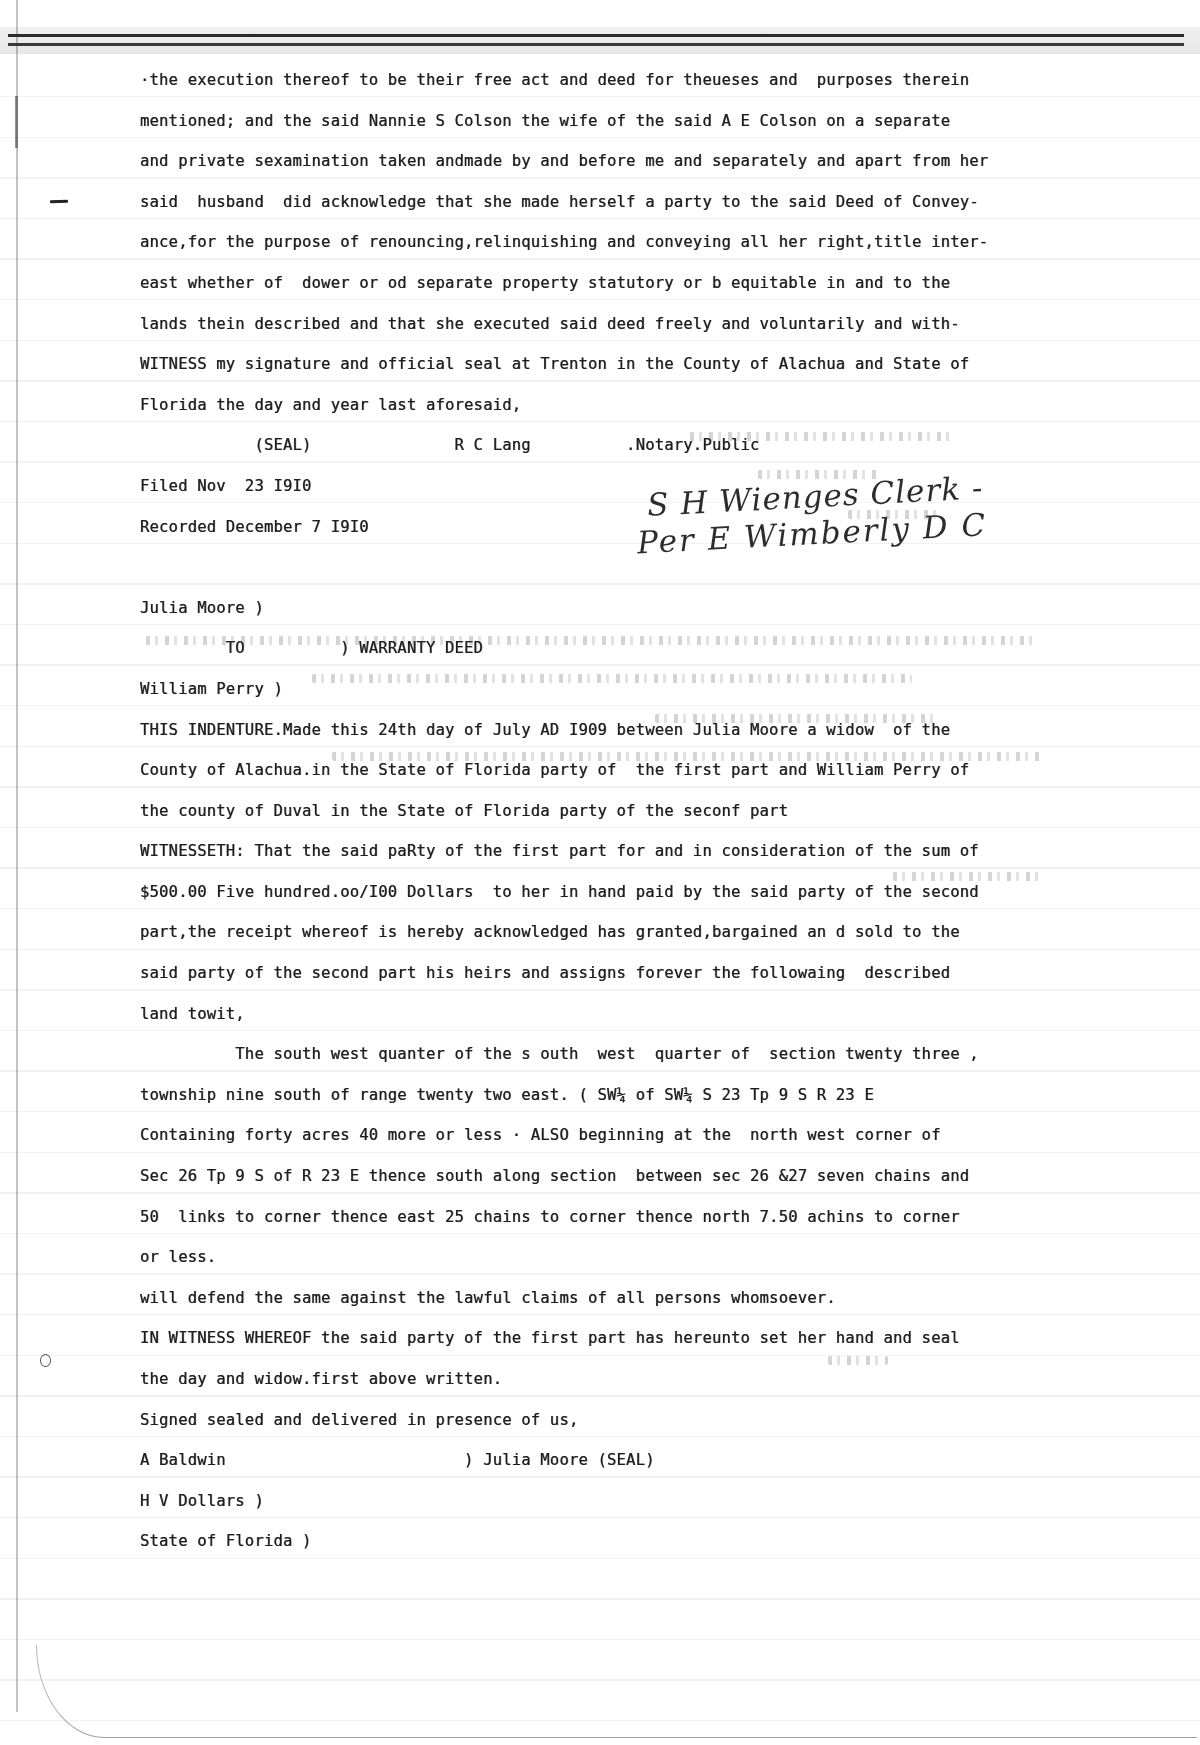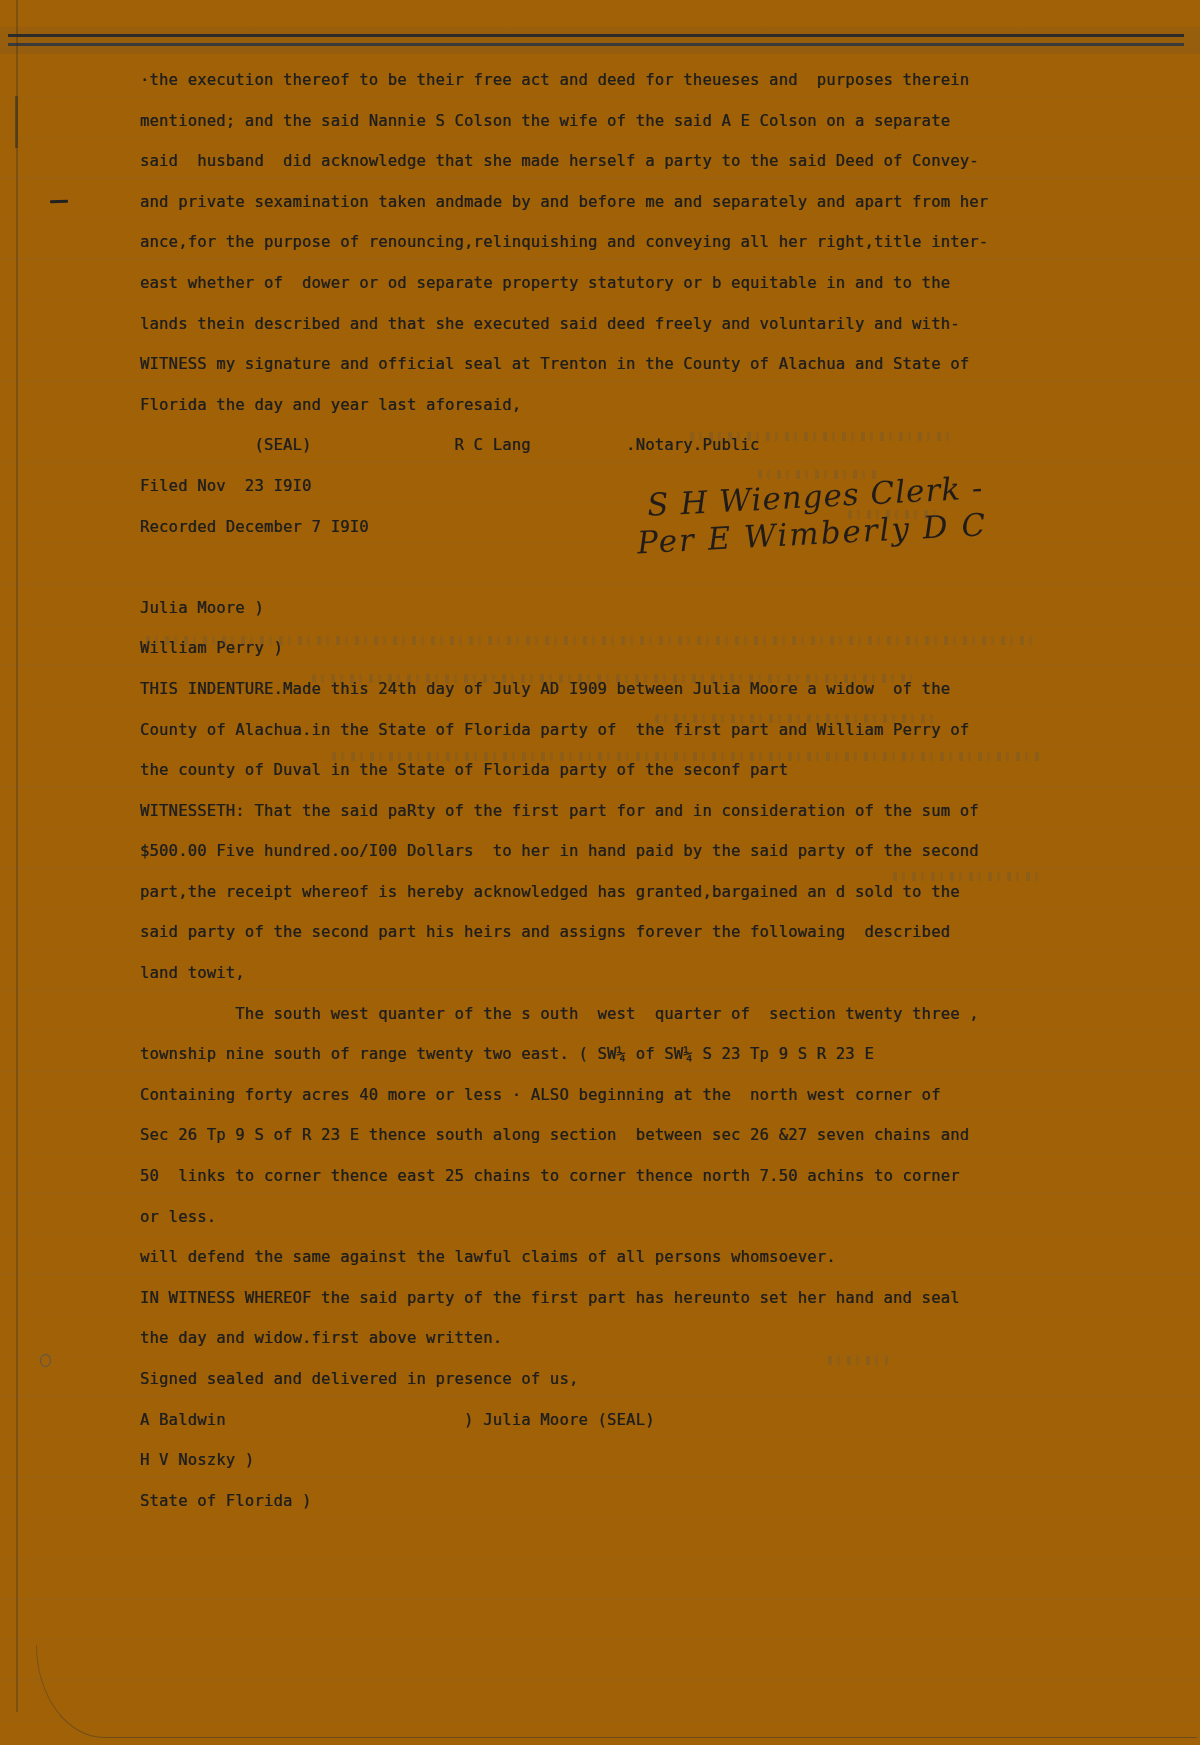--- a/index.html
+++ b/index.html
@@ -1,20 +1,20 @@
 <!DOCTYPE html>
 <html><head>
 <meta charset="utf-8">
 <style>
   html,body { margin:0; padding:0; background:#e9e9e6; }
   .page {
     position:relative;
     width:1200px;
     height:1745px;
-    background:#a16207;
+    background:#ffffff;
     overflow:hidden;
     font-family:"DejaVu Sans Mono", monospace;
   }
   
   .ruled {
     position:absolute; left:0; right:0; top:60px; bottom:10px;
     background: repeating-linear-gradient(
       to bottom,
       transparent 0 36px,
       rgba(90,90,100,0.08) 36px 37.5px,
@@ -85,53 +85,54 @@
   <div class="left-edge"></div>
   <div class="left-edge-dark"></div>
   <div class="bottom-edge"></div>
 
   <div class="margin-dash"></div>
   <div class="margin-circle"></div>
 
   <div class="doc" id="doc-lines">
       <div class="tw-line">·the execution thereof to be their free act and deed for theueses and  purposes therein</div>
       <div class="tw-line">mentioned; and the said Nannie S Colson the wife of the said A E Colson on a separate</div>
+      <div class="tw-line">and private sexamination taken andmade by and before me and separately and apart from her</div>
       <div class="tw-line">said  husband  did acknowledge that she made herself a party to the said Deed of Convey-</div>
-      <div class="tw-line">and private sexamination taken andmade by and before me and separately and apart from her</div>
       <div class="tw-line">ance,for the purpose of renouncing,relinquishing and conveying all her right,title inter-</div>
       <div class="tw-line">east whether of  dower or od separate property statutory or b equitable in and to the</div>
       <div class="tw-line">lands thein described and that she executed said deed freely and voluntarily and with-</div>
       <div class="tw-line">WITNESS my signature and official seal at Trenton in the County of Alachua and State of</div>
       <div class="tw-line">Florida the day and year last aforesaid,</div>
       <div class="tw-line">            (SEAL)               R C Lang          .Notary.Public</div>
       <div class="tw-line">Filed Nov  23 I9I0</div>
       <div class="tw-line">Recorded December 7 I9I0</div>
       <div class="tw-line"></div>
       <div class="tw-line">Julia Moore )</div>
+      <div class="tw-line">         TO          ) WARRANTY DEED</div>
       <div class="tw-line">William Perry )</div>
       <div class="tw-line">THIS INDENTURE.Made this 24th day of July AD I909 between Julia Moore a widow  of the</div>
       <div class="tw-line">County of Alachua.in the State of Florida party of  the first part and William Perry of</div>
       <div class="tw-line">the county of Duval in the State of Florida party of the seconf part</div>
       <div class="tw-line">WITNESSETH: That the said paRty of the first part for and in consideration of the sum of</div>
       <div class="tw-line">$500.00 Five hundred.oo/I00 Dollars  to her in hand paid by the said party of the second</div>
       <div class="tw-line">part,the receipt whereof is hereby acknowledged has granted,bargained an d sold to the</div>
       <div class="tw-line">said party of the second part his heirs and assigns forever the followaing  described</div>
       <div class="tw-line">land towit,</div>
       <div class="tw-line">          The south west quanter of the s outh  west  quarter of  section twenty three ,</div>
       <div class="tw-line">township nine south of range twenty two east. ( SW¼ of SW¼ S 23 Tp 9 S R 23 E</div>
       <div class="tw-line">Containing forty acres 40 more or less · ALSO beginning at the  north west corner of</div>
       <div class="tw-line">Sec 26 Tp 9 S of R 23 E thence south along section  between sec 26 &amp;27 seven chains and</div>
       <div class="tw-line">50  links to corner thence east 25 chains to corner thence north 7.50 achins to corner</div>
       <div class="tw-line">or less.</div>
       <div class="tw-line">will defend the same against the lawful claims of all persons whomsoever.</div>
       <div class="tw-line">IN WITNESS WHEREOF the said party of the first part has hereunto set her hand and seal</div>
       <div class="tw-line">the day and widow.first above written.</div>
       <div class="tw-line">Signed sealed and delivered in presence of us,</div>
       <div class="tw-line">A Baldwin                         ) Julia Moore (SEAL)</div>
-      <div class="tw-line">H V Noszky )</div>
+      <div class="tw-line">H V Dollars )</div>
       <div class="tw-line">State of Florida )</div>
     </div>
 
   <div class="signature">
     <div class="sig-line1">S H Wienges Clerk -</div>
     <div class="sig-line2">Per E Wimberly D C</div>
   </div>
 
   <div class="smudge" style="left:690px; top:432px; width:265px;"></div>
   <div class="smudge" style="left:758px; top:470px; width:120px;"></div>

